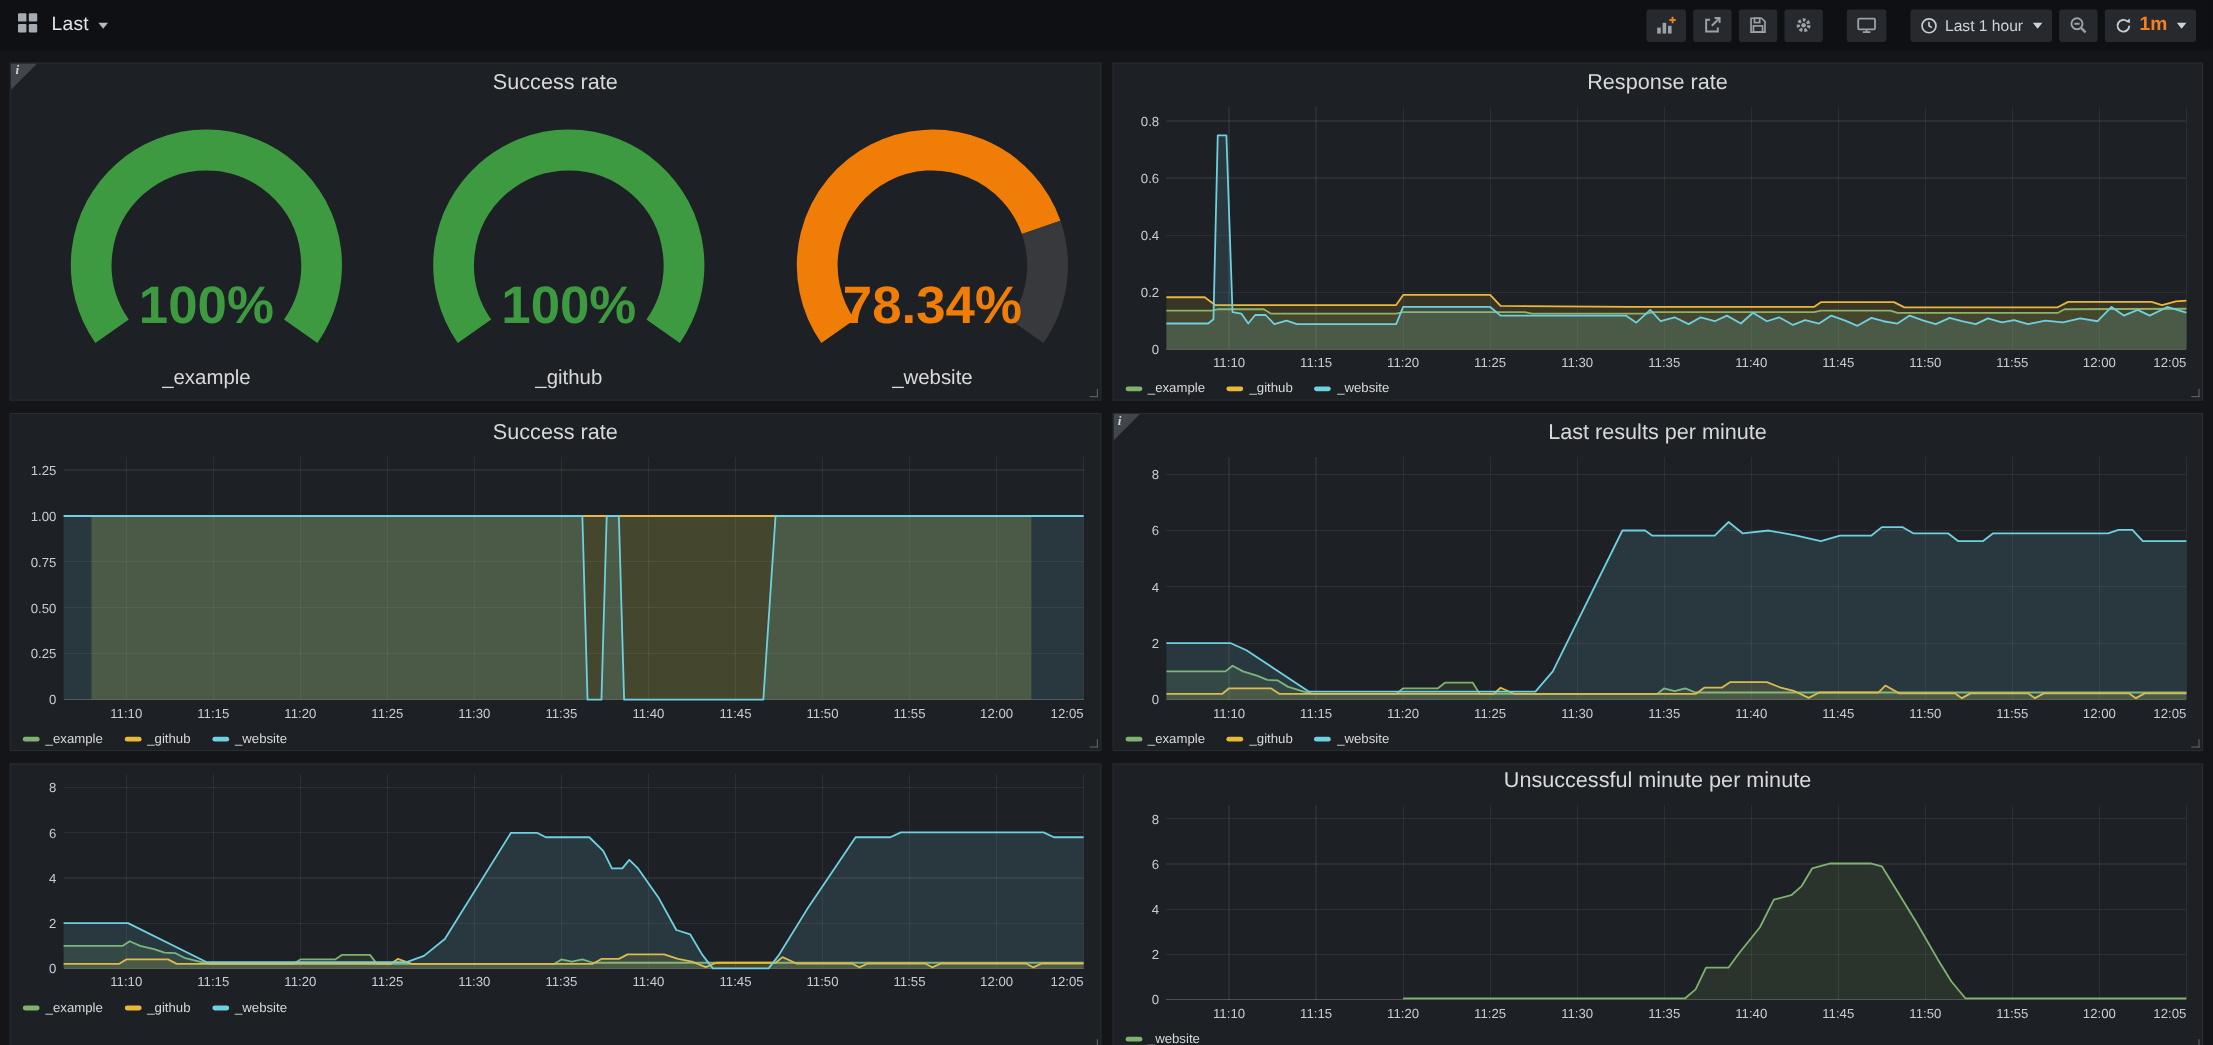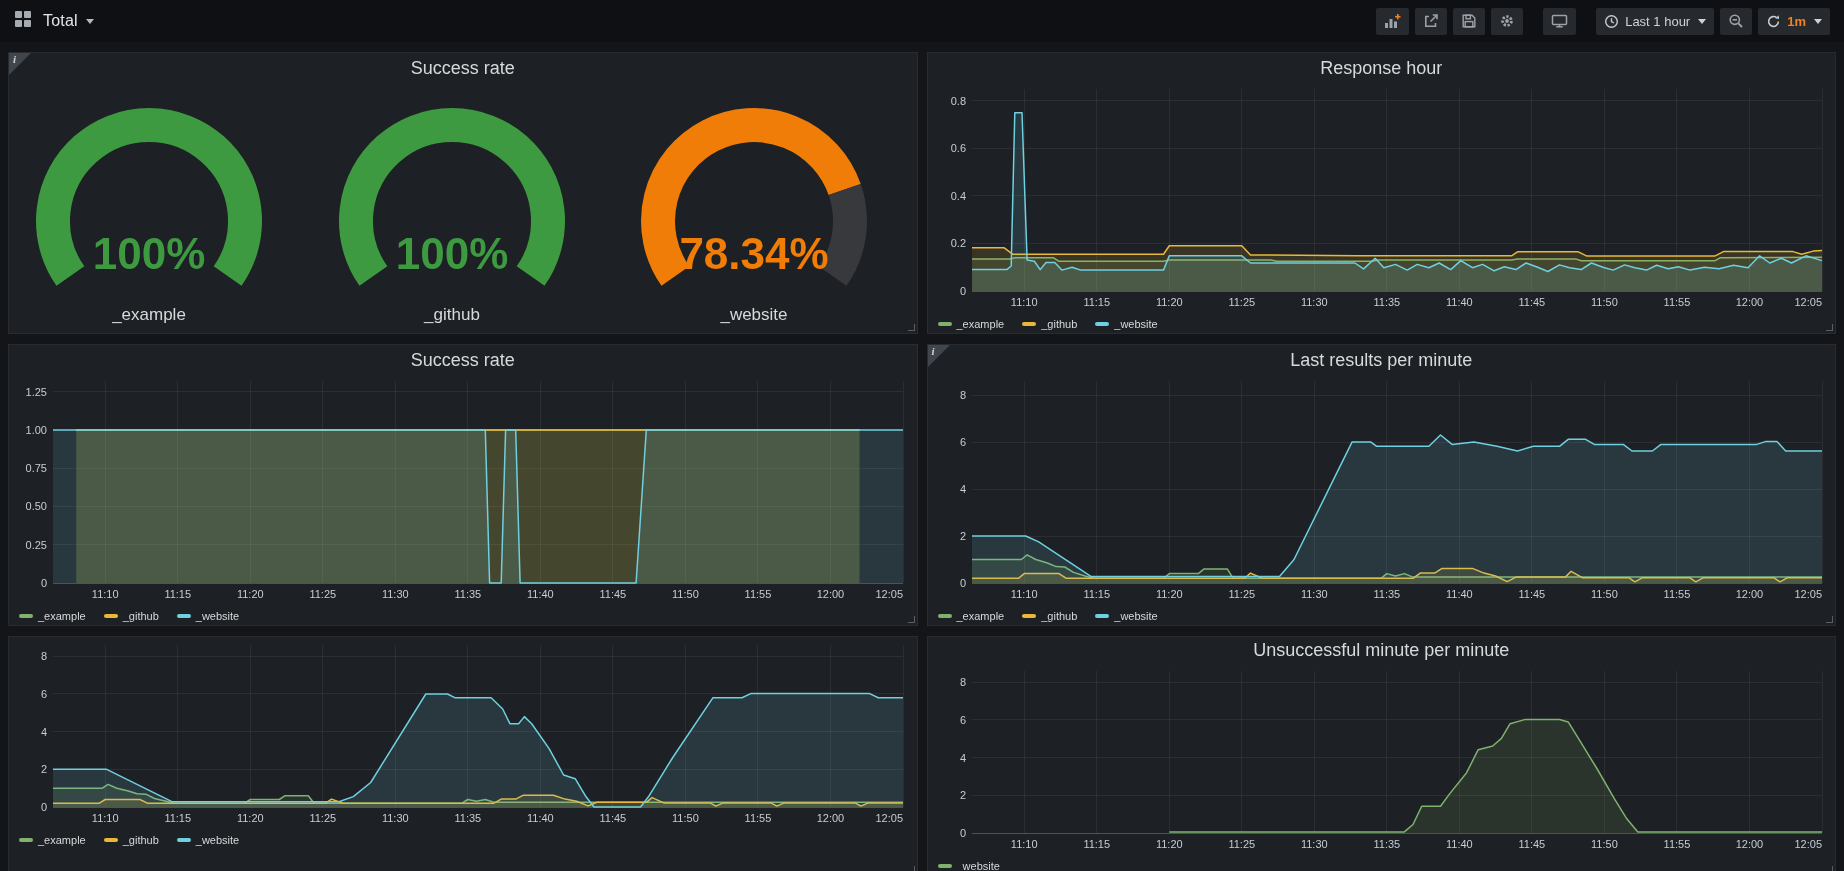--- a/index.html
+++ b/index.html
@@ -20,21 +20,21 @@
     border-top:5px solid #b6bac0; display:inline-block; margin-left:8px; }
   .nav-right { display:flex; align-items:center; gap:6px; }
   .nav-btn {
     height:27px; min-width:30px; background:#26292e; border:none; border-radius:2px;
     display:flex; align-items:center; justify-content:center; gap:6px; padding:0 8px;
     color:#c7cdd3; cursor:pointer; font-family:inherit;
   }
   .nav-btn svg { display:block; }
   .nav-gap { width:8px; }
   .nav-btn .btn-label { font-size:13px; color:#d0d2d5; }
-  .nav-btn .interval-label { font-size:13px; font-weight:700; color:#f58020; }
+  .nav-btn .interval-label { font-size:16px; font-weight:700; color:#f58020; }
   .nav-btn .caret { margin-left:2px; border-top-color:#cfd2d6; }
   
   .dash {
     display:grid; grid-template-columns:1fr 1fr; grid-template-rows:282px 282px 240px;
     gap:10px 9px; padding:10px 8px 0 8px;
   }
   .panel {
     position:relative; background:#1d2024; border:1px solid rgba(255,255,255,0.05);
     display:flex; flex-direction:column; overflow:hidden;
   }
@@ -50,21 +50,21 @@
   .info-corner .info-i {
     position:absolute; top:-22px; left:4px; font:italic 700 11px "Liberation Serif", serif;
     color:#cfd3d8;
   }
   .resize-handle {
     position:absolute; right:2px; bottom:2px; width:7px; height:7px;
     border-right:1px solid #5a5e64; border-bottom:1px solid #5a5e64;
   }
   
   .gauge-row { flex:1; display:flex; justify-content:space-around; align-items:flex-start; padding-top:6px; }
-  .gauge-cell { width:303px; display:flex; justify-content:flex-start; }
+  .gauge-cell { width:303px; display:flex; justify-content:flex-end; }
   
   .graph-body { height:232px; width:100%; position:relative; cursor:crosshair; }
   .panel--short .graph-body { height:192px; }
   .legend { height:22px; display:flex; align-items:center; gap:18px; padding-left:10px; flex:none; }
   .legend-item { display:flex; align-items:center; gap:5px; font-size:11px; color:#d8d9da; cursor:pointer; }
   .legend-swatch { width:14px; height:4px; border-radius:2px; display:inline-block; }
   text.tick { font-family:"Liberation Sans", sans-serif; font-size:11px; fill:#c7cdd3; }
   text.gauge-value { font-family:"Liberation Sans", sans-serif; font-weight:700; }
   text.gauge-label { font-family:"Liberation Sans", sans-serif; font-size:17px; fill:#d8d9da; }
   line.grid { stroke:rgba(255,255,255,0.065); stroke-width:1; shape-rendering:crispEdges; }
@@ -76,21 +76,21 @@
 <nav class="navbar">
   <div class="nav-left">
     <span>
       <svg width="18" height="18" viewBox="0 0 18 18">
         <rect x="1" y="1" width="7" height="7" rx="1" fill="#a6abb1"></rect>
         <rect x="10" y="1" width="7" height="7" rx="1" fill="#a6abb1"></rect>
         <rect x="1" y="10" width="7" height="7" rx="1" fill="#a6abb1"></rect>
         <rect x="10" y="10" width="7" height="7" rx="1" fill="#a6abb1"></rect>
       </svg>
     </span>
-    <span class="brand-title">Total</span>
+    <span class="brand-title">Last</span>
     <span class="caret"></span>
   </div>
   <div class="nav-right">
     <button class="nav-btn" title="">
       <svg width="17" height="16" viewBox="0 0 17 16">
         <rect x="1" y="10" width="3" height="5" fill="#9da2a8"></rect>
         <rect x="5.5" y="6" width="3" height="9" fill="#9da2a8"></rect>
         <rect x="10" y="8.5" width="3" height="6.5" fill="#9da2a8"></rect>
         <rect x="13" y="1" width="1.6" height="5.4" fill="#f58020"></rect>
         <rect x="11.1" y="2.9" width="5.4" height="1.6" fill="#f58020"></rect>
@@ -179,21 +179,21 @@
             <path d="M230.7 102.5 A96 96 0 0 1 218.6 189.1" fill="none" stroke="#38393d" stroke-width="34"></path>
             <text x="140" y="182" class="gauge-value" text-anchor="middle" font-size="44" fill="#ef7d08">78.34%</text>
             <text x="140" y="233" class="gauge-label" text-anchor="middle">_website</text>
           </svg>
         </div>
       </div>
     <span class="resize-handle"></span>
   </section>
 
   <section class="panel">
-    <div class="panel-title">Response hour</div>
+    <div class="panel-title">Response rate</div>
     <div class="graph-body"><svg width="908" height="230" viewBox="0 0 908 230">
           <line x1="96.21843003412968" x2="96.21843003412968" y1="8" y2="210" class="grid"></line>
           <text x="96.21843003412968" y="225" class="tick" text-anchor="middle">11:10</text>
           <line x1="168.74402730375425" x2="168.74402730375425" y1="8" y2="210" class="grid"></line>
           <text x="168.74402730375425" y="225" class="tick" text-anchor="middle">11:15</text>
           <line x1="241.26962457337882" x2="241.26962457337882" y1="8" y2="210" class="grid"></line>
           <text x="241.26962457337882" y="225" class="tick" text-anchor="middle">11:20</text>
           <line x1="313.7952218430034" x2="313.7952218430034" y1="8" y2="210" class="grid"></line>
           <text x="313.7952218430034" y="225" class="tick" text-anchor="middle">11:25</text>
           <line x1="386.320819112628" x2="386.320819112628" y1="8" y2="210" class="grid"></line>

